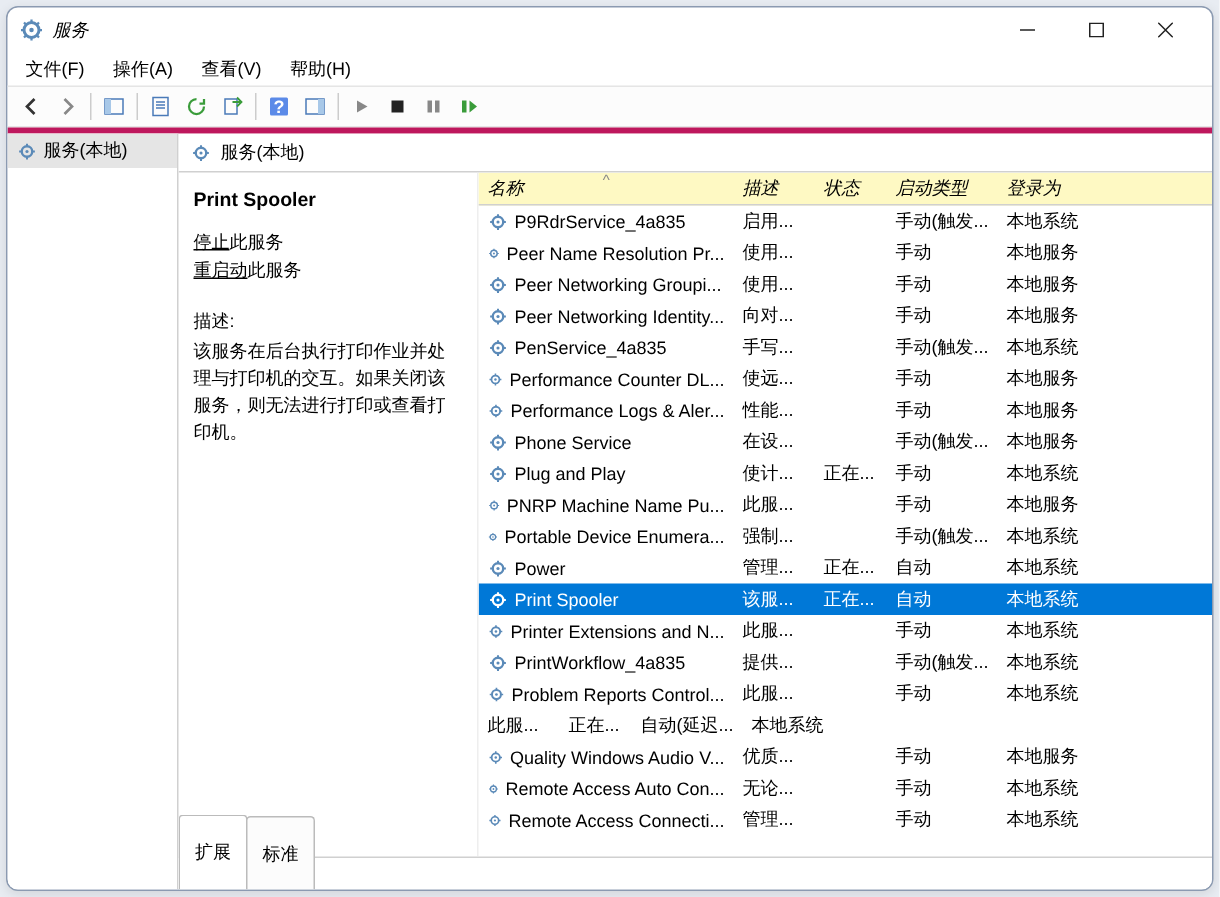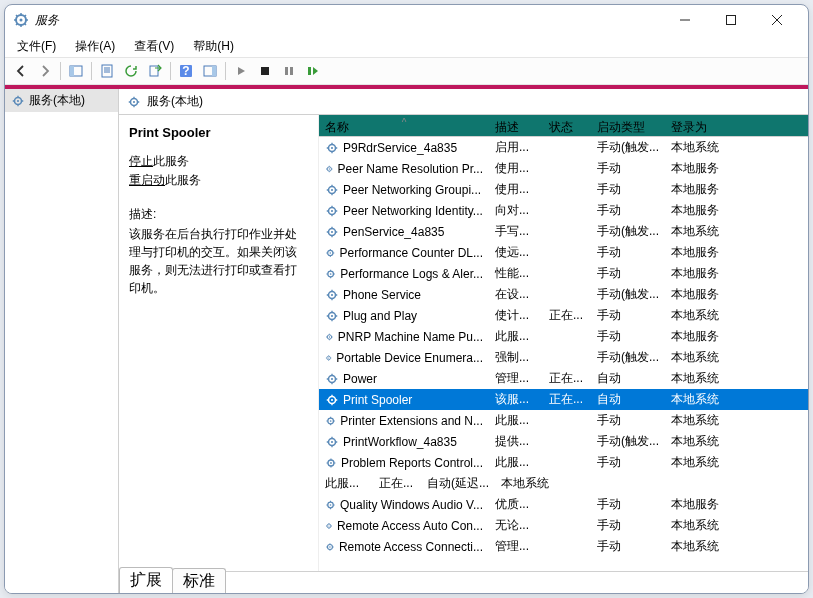--- a/index.html
+++ b/index.html
@@ -21,35 +21,35 @@
 .rightwrap { flex: 1; display: flex; flex-direction: column; overflow: hidden; }
 .righthead { height: 26px; display: flex; align-items: center; padding: 0 8px; gap: 6px; border-bottom: 1px solid #d0d0d0; background: #fff; }
 .content { flex: 1; display: flex; overflow: hidden; }
 .detailpane { width: 200px; padding: 10px 10px; border-right: 1px solid #eee; }
 .detailpane .svcname { font-weight: bold; font-size: 13px; margin-bottom: 12px; }
 .detailpane .actions { margin-bottom: 16px; line-height: 1.6; }
 .detailpane .actions a { color: #000000; text-decoration: underline; cursor: pointer; }
 .detailpane .desclabel { margin-bottom: 2px; }
 .detailpane .desctext { line-height: 1.5; }
 .listpane { flex: 1; display: flex; flex-direction: column; overflow: hidden; }
-.listhdr { display: flex; height: 22px; align-items: flex-end; border-bottom: 1px solid #d0d0d0; background: #0f766e; }
+.listhdr { display: flex; height: 22px; align-items: center; border-bottom: 1px solid #d0d0d0; background: #fef9c3; font-style: italic; }
 .listhdr .col { padding: 0 6px; font-size: 12px; position: relative; }
 .listhdr .col.sort::after { content: "^"; position: absolute; top: -2px; left: 50%; transform: translateX(-50%); font-size: 10px; color: #888; }
 .listbody { flex: 1; overflow-y: auto; overflow-x: hidden; }
 .row { display: flex; height: 21px; align-items: center; }
 .row.selected { background: #0078d7; color: #fff; }
 .row .cell { padding: 0 6px; white-space: nowrap; overflow: hidden; text-overflow: ellipsis; font-size: 12px; }
 .row .cell.name { display: flex; align-items: center; gap: 4px; }
 .c-name { width: 170px; flex: 0 0 170px; }
 .c-desc { width: 54px; flex: 0 0 54px; }
 .c-stat { width: 48px; flex: 0 0 48px; }
 .c-start { width: 74px; flex: 0 0 74px; }
 .c-logon { width: 70px; flex: 0 0 70px; }
 .tabs { height: 22px; display: flex; align-items: flex-end; padding: 0 0 0 0; border-top: 1px solid #d0d0d0; background: #fff; }
-.tabs .tab { padding: 2px 10px; border: 1px solid #bbb; border-bottom: none; margin-right: -1px; background: #fcfcfc; border-radius: 3px 3px 0 0; font-size: 16px; position: relative; top: 1px; }
+.tabs .tab { padding: 16px 10px; border: 1px solid #bbb; border-bottom: none; margin-right: -1px; background: #fcfcfc; border-radius: 3px 3px 0 0; font-size: 12px; position: relative; top: 1px; }
 .tabs .tab.active { background: #fff; border-bottom: 1px solid #fff; }
 .gearicon { width: 14px; height: 14px; display: inline-block; }
 .listbody::-webkit-scrollbar { width: 16px; }
 .listbody::-webkit-scrollbar-track { background: #f0f0f0; }
 .listbody::-webkit-scrollbar-thumb { background: #c0c0c0; border: 2px solid #f0f0f0; border-radius: 3px; }
 </style>
 </head>
 <body>
 
 <div class="window">

